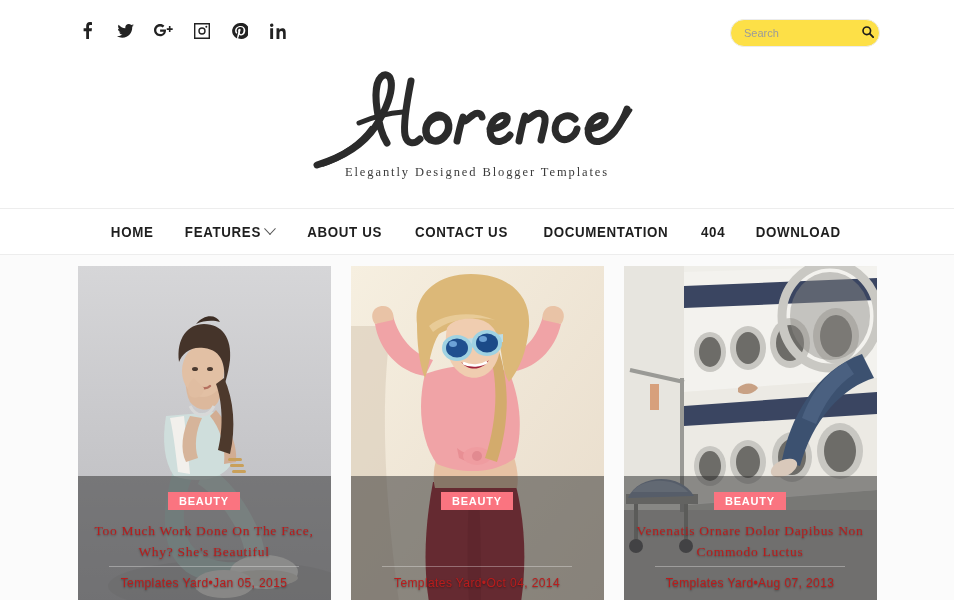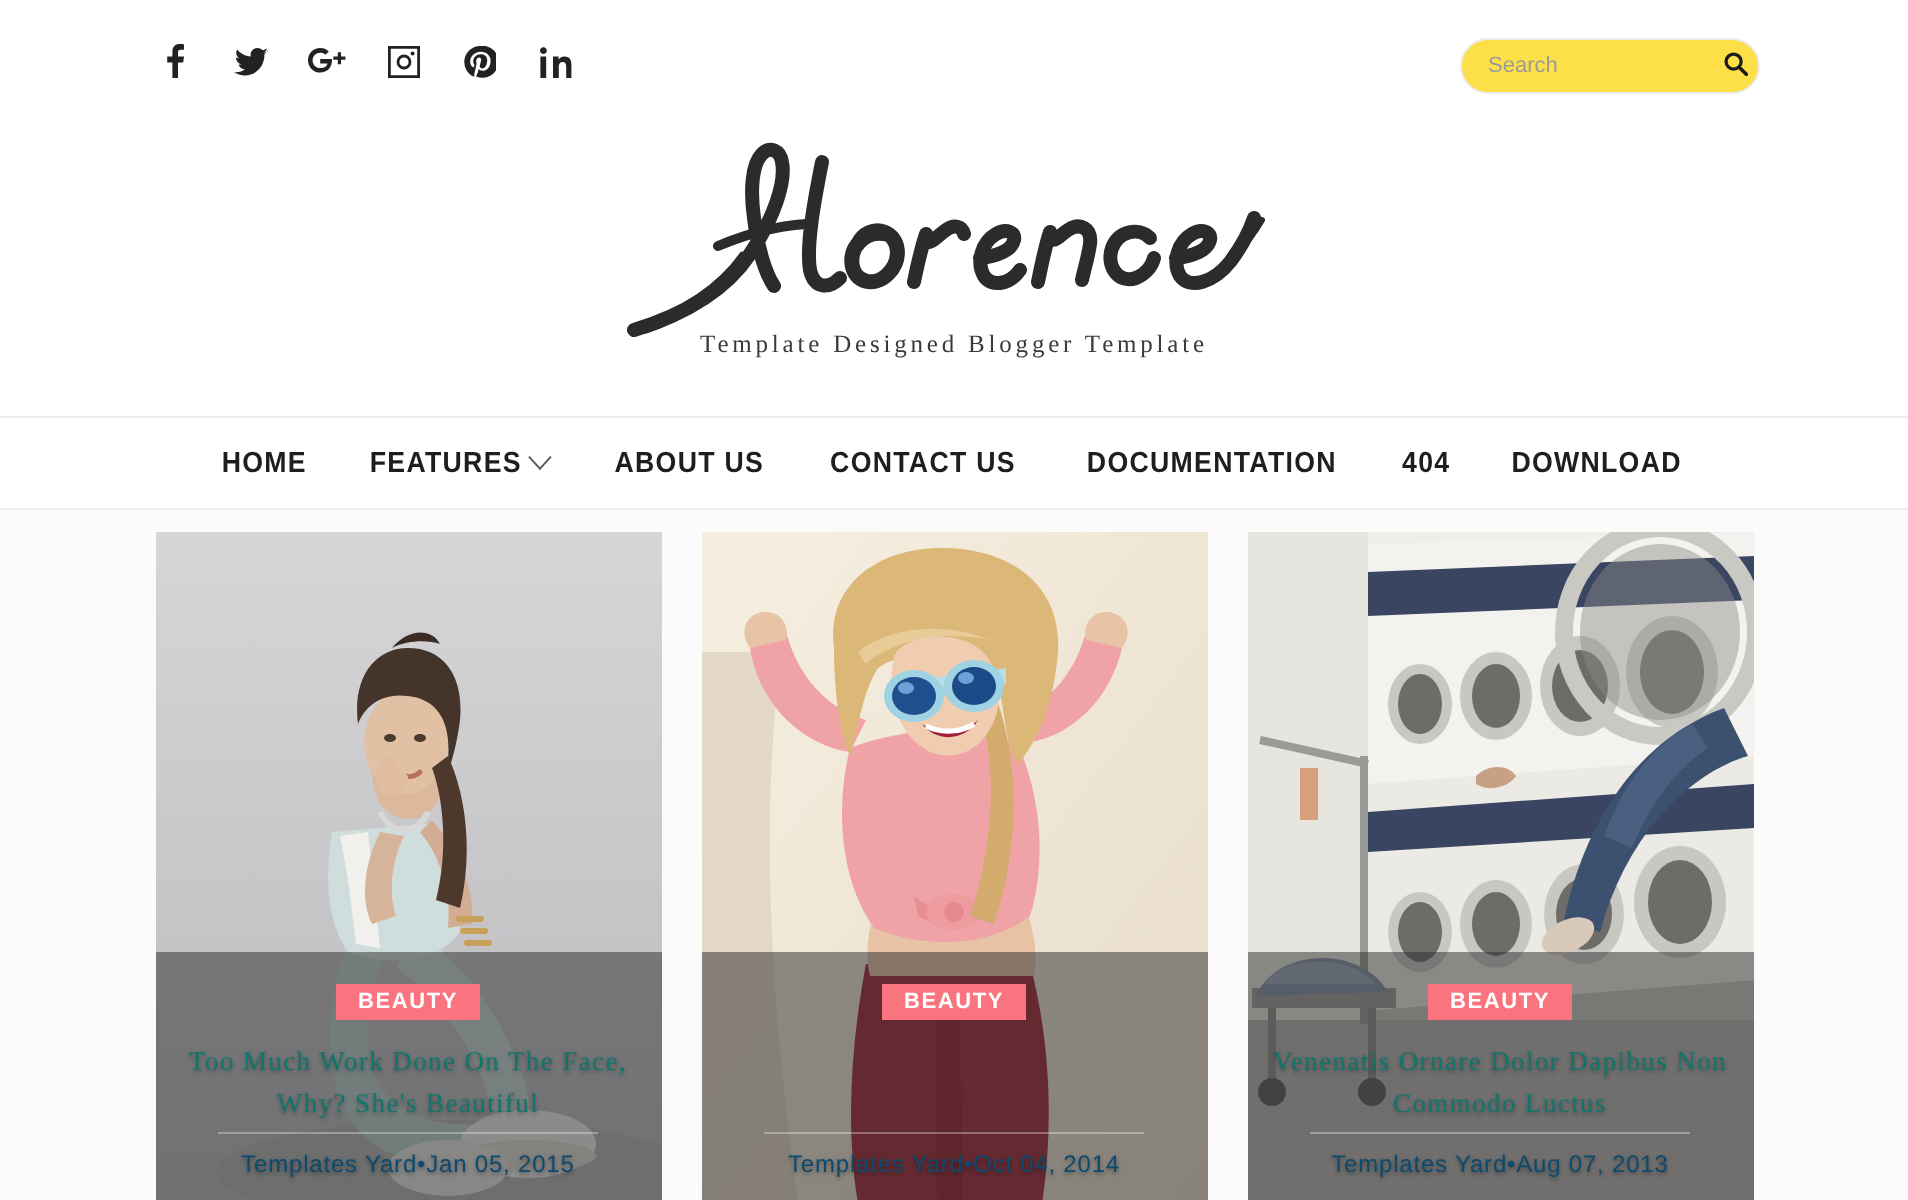--- a/index.html
+++ b/index.html
@@ -205,38 +205,38 @@
     letter-spacing: 0.8px;
     padding: 4px 11px 3px;
     text-transform: uppercase;
     line-height: 1;
   }
   .card-title {
     margin-top: 11px;
     font-family: "Liberation Serif", serif;
     font-size: 13.5px;
     letter-spacing: 0.7px;
-    color: #0f766e;
+    color: #b91c1c;
     text-align: center;
     line-height: 1.55;
     text-shadow: 0 1px 2px rgba(0,0,0,0.35);
     max-width: 228px;
   }
   .card-meta-wrap {
     margin-top: auto;
     width: 190px;
     border-top: 1px solid rgba(255,255,255,0.32);
     padding: 6px 0 11px;
     text-align: center;
   }
   .card-meta {
     font-family: "Liberation Sans Narrow", "Liberation Sans", sans-serif;
     font-size: 12px;
     letter-spacing: 0.4px;
-    color: #0c4a6e;
+    color: #b91c1c;
     text-shadow: 0 1px 2px rgba(0,0,0,0.4);
   }
 </style>
 </head>
 <body>
 
 <div class="topbar">
 
   <div class="social">
     <a class="social-link">
@@ -308,21 +308,21 @@
 
         <path d="M212 76 C 214 66, 216 57, 218 51 C 219 58, 221 54, 227 50 C 233 46, 239 49, 238 57 C 237 64, 235 70, 234 75" stroke-width="7"></path>
 
         <path d="M268 54 C 262 48, 252 51, 249 59 C 246 68, 252 77, 261 74 C 266 72, 269 68, 270 64" stroke-width="7"></path>
 
         <path d="M281 64 C 290 63, 297 60, 298 55 C 299 51, 294 49, 289 52 C 282 56, 279 66, 283 73 C 288 80, 300 76, 308 66 C 314 58, 318 50, 320 44" stroke-width="7"></path>
         <path d="M306 66 C 314 60, 320 52, 324 45" stroke-width="3"></path>
       </g>
     </svg>
   </div>
-  <div class="tagline">Template Designed Blogger Template</div>
+  <div class="tagline">Elegantly Designed Blogger Templates</div>
 </div>
 
 <div class="navbar">
   <div class="navlist">
     <div class="navitem">
       <span>HOME</span>
     </div>
     <div class="navitem">
       <span>FEATURES</span>
       <span class="chev"></span>

